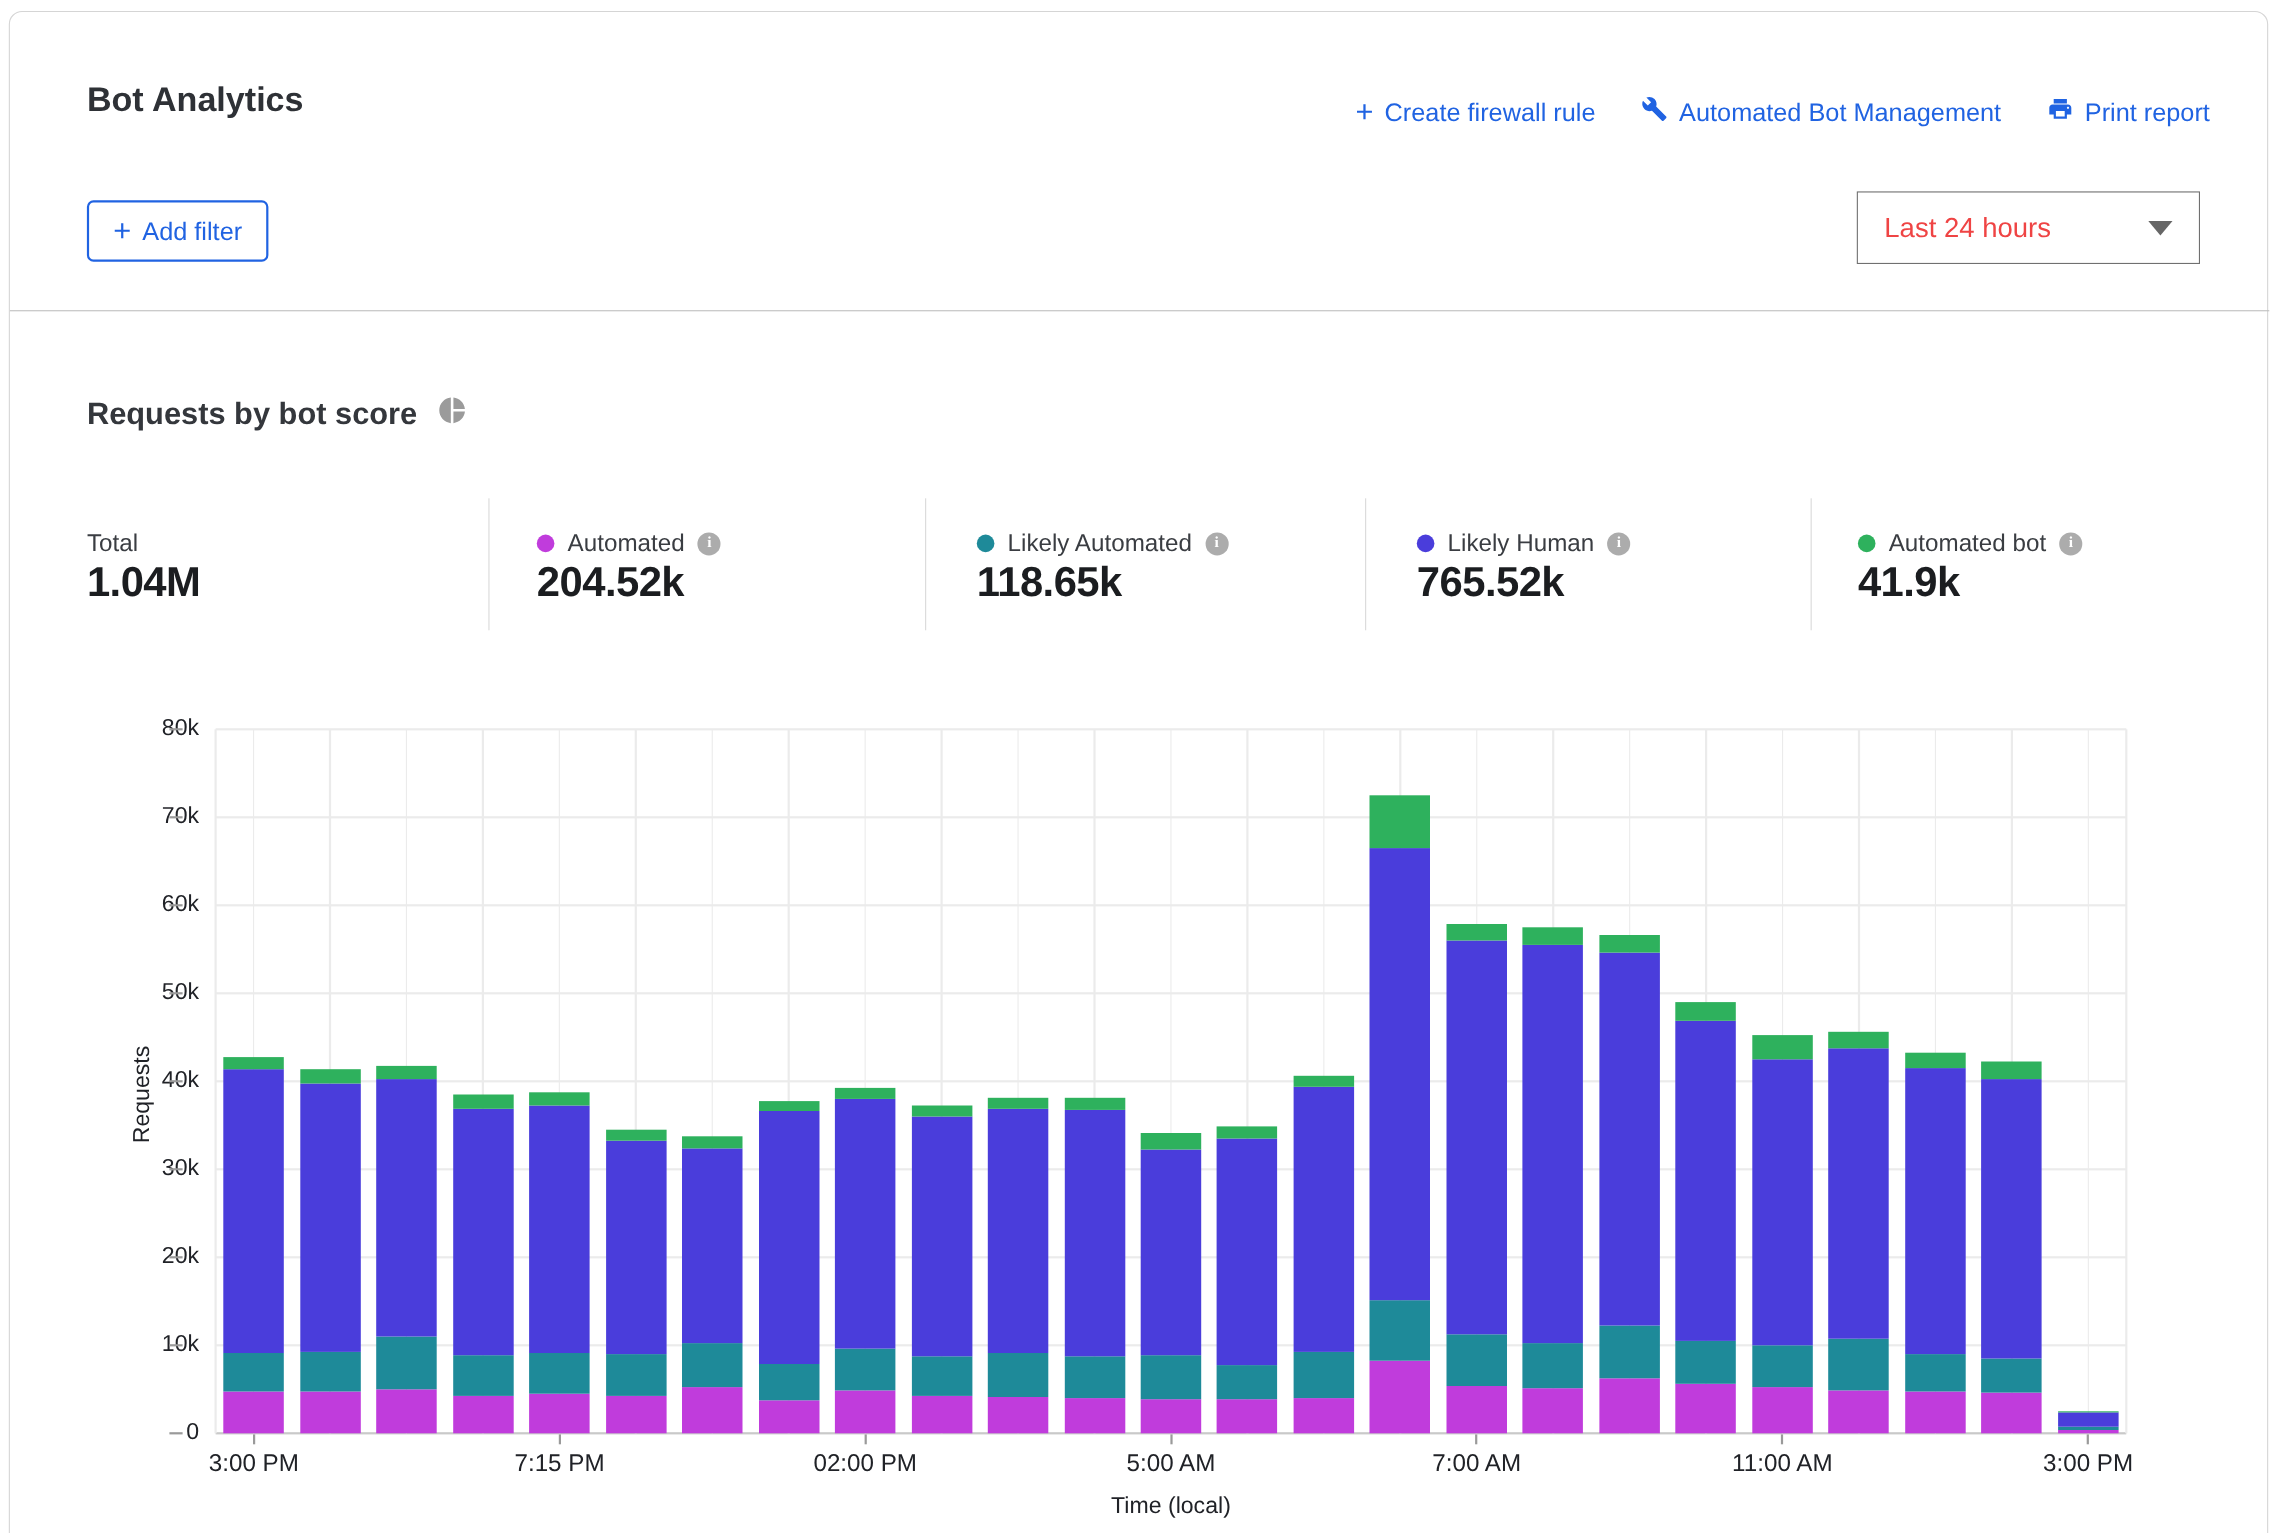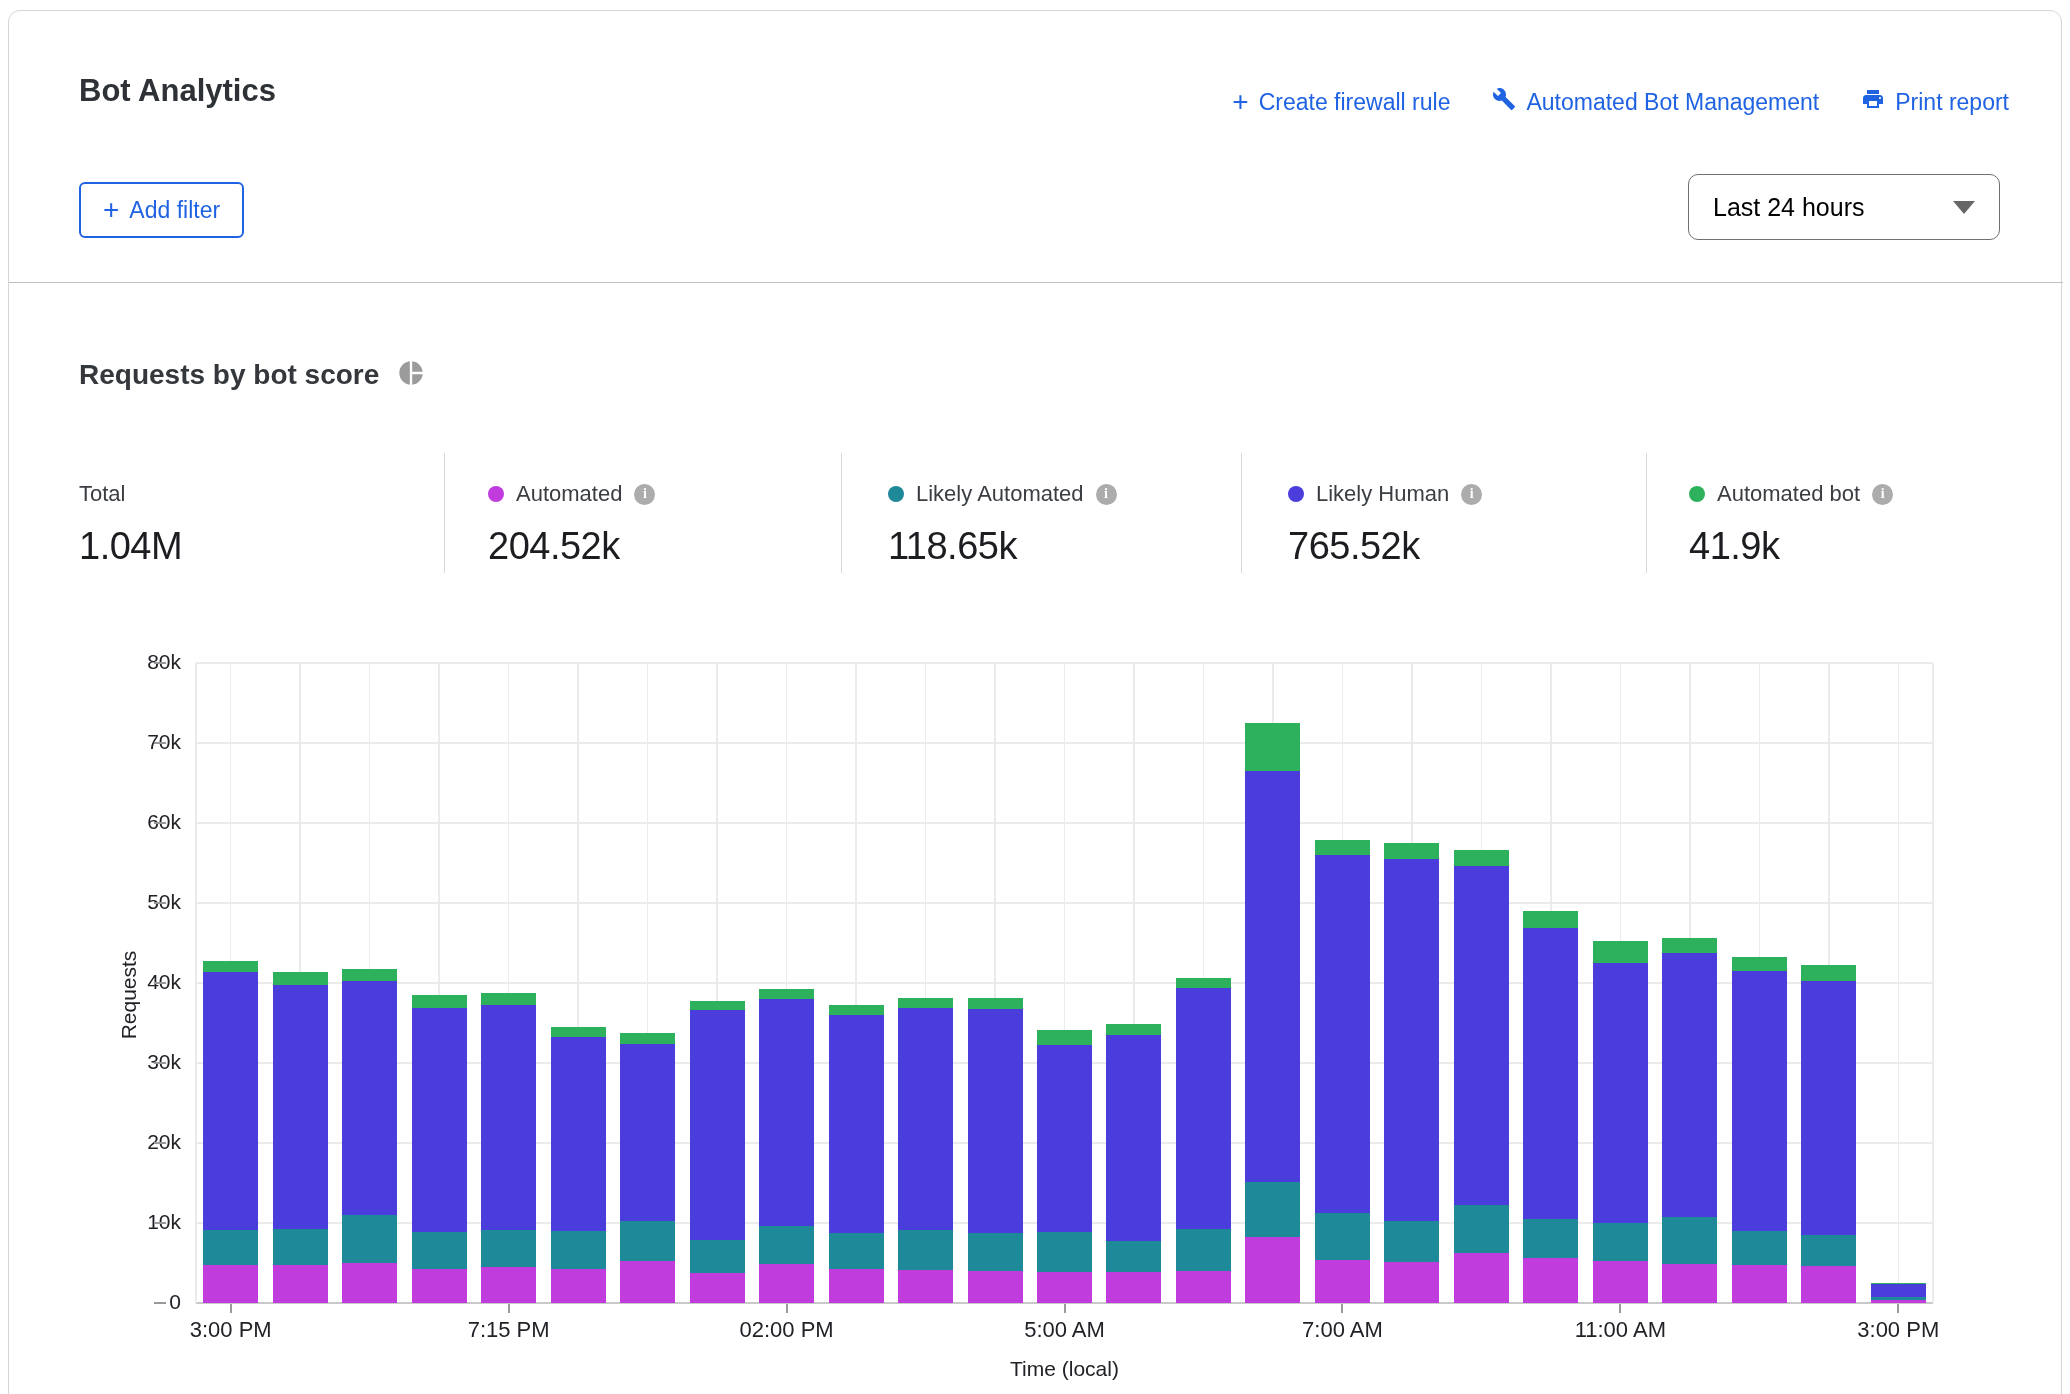--- a/index.html
+++ b/index.html
@@ -10,36 +10,36 @@
   .page-title { position:absolute; left:70px; top:62px; font-size:31px; font-weight:700; color:#2e3136; }
   .actions { position:absolute; right:52px; top:76px; display:flex; gap:42px; align-items:center; }
   .action-link { display:flex; align-items:center; gap:10px; color:#2063e2; font-size:23px;
     text-decoration:none; cursor:pointer; }
   .plus-glyph { font-size:28px; font-weight:500; line-height:1; }
   .action-link svg { width:24px; height:24px; fill:#2063e2; }
   .add-filter { position:absolute; left:70px; top:171px; height:56px; display:flex; align-items:center;
     gap:10px; padding:0 22px; background:#fff; border:2px solid #2063e2; border-radius:6px;
     color:#2063e2; font-size:23px; cursor:pointer; }
   .dropdown { position:absolute; left:1679px; top:163px; width:312px; height:66px; background:#fff;
-    border:1.5px solid #707070; border-radius:10px; display:flex; align-items:center;
-    padding:0 24px; font-size:25px; color:#000000; cursor:pointer; }
+    border:1.5px solid #707070; border-radius:0; display:flex; align-items:center;
+    padding:0 24px; font-size:25px; color:#ef4444; cursor:pointer; }
   .caret { margin-left:auto; width:0; height:0; border-left:11px solid transparent;
     border-right:11px solid transparent; border-top:13px solid #666; }
   .divider { position:absolute; left:0; top:271px; width:2054px; height:0;
     border-top:1.5px solid #bfbfbf; }
   .section-head { position:absolute; left:70px; top:348px; display:flex; align-items:center; gap:18px; }
   .section-head h2 { font-size:28px; font-weight:700; color:#34373c; }
   .section-head svg { width:28px; height:28px; fill:#9b9b9b; }
   .stat { position:absolute; top:468px; }
   .stat-label { display:flex; align-items:center; gap:12px; font-size:22px; color:#3a3d42; height:30px; }
   .dot { width:16px; height:16px; border-radius:50%; }
   .info { width:21px; height:21px; border-radius:50%; background:#acacac; color:#fff; font-size:14px;
     font-weight:700; display:flex; align-items:center; justify-content:center; cursor:pointer;
     font-family:"Liberation Serif","DejaVu Serif",serif; }
-  .stat-value { margin-top:16px; font-size:38px; font-weight:400; color:#1b1d20; letter-spacing:-0.5px; }
+  .stat-value { margin-top:0; font-size:38px; font-weight:700; color:#1b1d20; letter-spacing:-0.5px; }
   .stat-sep { position:absolute; top:442px; width:0; height:120px; border-left:1.5px solid #d9d9d9; }
   
   .gl-h { position:absolute; height:1.5px; background:#ebebeb; }
   .gl-h.zero { background:#c9c9c9; }
   .gl-v { position:absolute; width:1.5px; background:#ebebeb; }
   .ylab { position:absolute; width:90px; text-align:right; font-size:21px; color:#202227; }
   .ytick { position:absolute; width:12px; height:2px; background:#9a9a9a; }
   .xtick { position:absolute; width:2px; height:9px; background:#9a9a9a; }
   .xlab { position:absolute; width:180px; text-align:center; font-size:22px; color:#202227; }
   .seg { position:absolute; }

